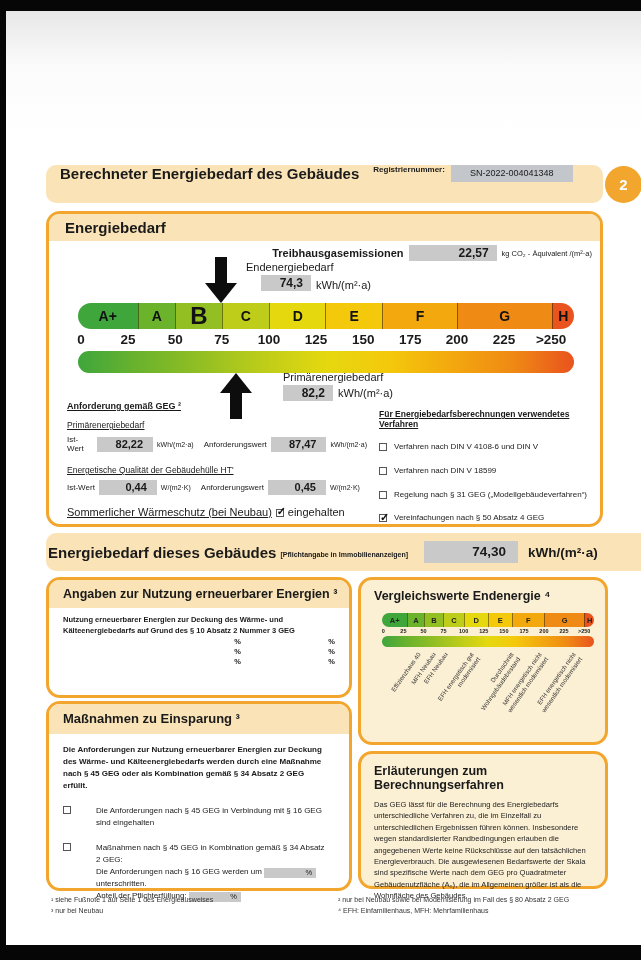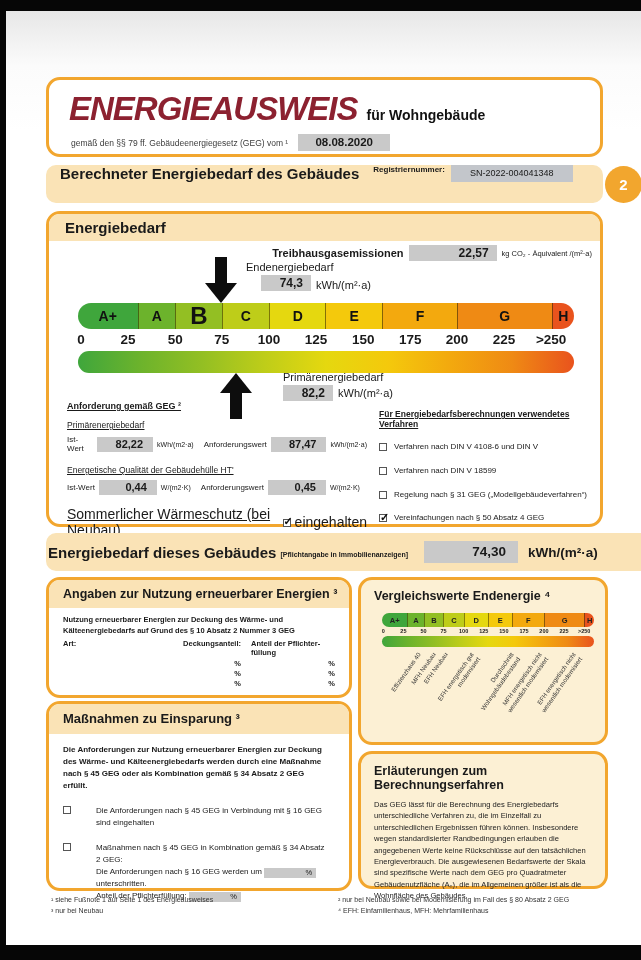--- a/index.html
+++ b/index.html
@@ -60,21 +60,21 @@
   .grad{height:22px;border-radius:11px}
   .primlbl{position:absolute;left:234px;top:130px;font-size:11px}
   .primval{position:absolute;left:234px;top:144px;display:flex;align-items:center;gap:5px;font-size:11px}
 
   .anf-col{position:absolute;left:18px;top:160px;width:300px}
   .anf-h{font-size:9px;font-weight:bold;text-decoration:underline}
   .anf-sub{font-size:8.5px;text-decoration:underline;margin-top:9px}
   .val-row{display:flex;align-items:center;gap:4px;margin-top:5px;font-size:8px}
   .valbox{width:58px;height:15px;font-size:11px;line-height:15px;padding-right:10px}
   .unit-sm{font-size:7px}
-  .sommer-row{display:flex;align-items:center;gap:4px;margin-top:11px;font-size:14px}
+  .sommer-row{display:flex;align-items:center;gap:4px;margin-top:11px;font-size:11px}
 
   .verf-col{position:absolute;left:330px;top:168px;width:212px}
   .verf-h{font-size:8.5px;font-weight:bold;text-decoration:underline}
   .ck-row{display:flex;align-items:flex-start;gap:7px;margin-top:13px;font-size:8px;line-height:1.35}
   .cb{position:relative;width:8px;height:8px;border:1px solid #555;background:#fff;flex-shrink:0;margin-top:1px}
   .cb.checked::after{content:"✓";position:absolute;left:0px;top:-5px;font-size:11px;font-weight:bold;color:#111}
 
   
   #gebaeude-bar{left:40px;top:522px;width:629px;height:38px;display:flex;align-items:center;padding:0 2px}
   .geb-title{font-size:15px;font-weight:bold}
@@ -121,30 +121,20 @@
 
   
   #footnotes{position:absolute;left:45px;top:884px;width:552px;display:grid;grid-template-columns:52% 48%;font-size:7px;line-height:1.5;color:#333}
 </style>
 </head>
 <body>
 
 <div id="screen">
   <div class="photo">
 
-    <div class="obox" id="header-box">
-      <div class="brand-row">
-        <span class="brand">ENERGIEAUSWEIS</span>
-        <span class="brand-sub">für Wohngebäude</span>
-      </div>
-      <div class="law-row">
-        <span class="law">gemäß den §§ 79 ff. Gebäudeenergiegesetz (GEG) vom ¹</span>
-        <span class="datebox">08.08.2020</span>
-      </div>
-    </div>
 
     <div class="softbox" id="pagebar">
       <span class="pagebar-title">Berechneter Energiebedarf des Gebäudes</span>
       <span class="reg-label">Registriernummer:</span>
       <span class="regbox">SN-2022-004041348</span>
     </div>
     <div id="page-badge">2</div>
 
     <div class="obox" id="energie-box">
       <div class="boxhead">Energiebedarf</div>
@@ -258,25 +248,20 @@
       <span class="geb-title">Energiebedarf dieses Gebäudes</span>
       <span class="geb-note">[Pflichtangabe in Immobilienanzeigen]</span>
       <span class="graybox geb-box">74,30</span>
       <span class="geb-unit">kWh/(m²·a)</span>
     </div>
 
     <div class="obox" id="renew-box">
       <div class="boxhead-sm">Angaben zur Nutzung erneuerbarer Energien ³</div>
       <div class="renew-body">
         <div class="renew-intro">Nutzung erneuerbarer Energien zur Deckung des Wärme- und Kälteenergiebedarfs auf Grund des § 10 Absatz 2 Nummer 3 GEG</div>
-        <div class="renew-grid">
-          <span>Art:</span>
-          <span class="rg-right">Deckungsanteil:</span>
-          <span class="pflicht-h">Anteil der Pflichter­füllung</span>
-        </div>
         <div class="pct-row">
           <span></span>
           <span class="rg-right">%</span>
           <span class="rg-right">%</span>
         </div>
         <div class="pct-row">
           <span></span>
           <span class="rg-right">%</span>
           <span class="rg-right">%</span>
         </div>

